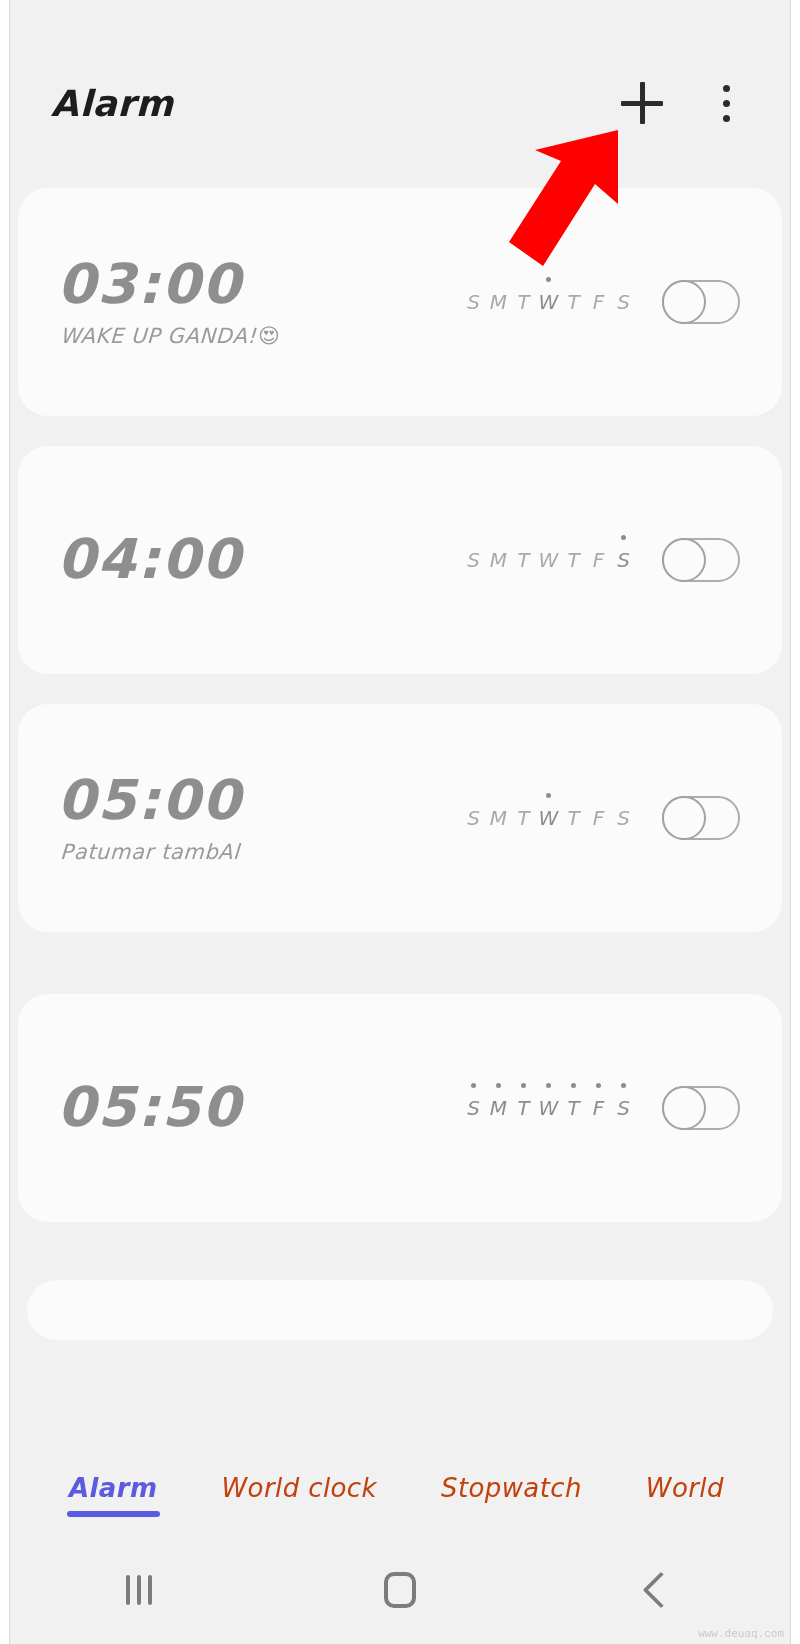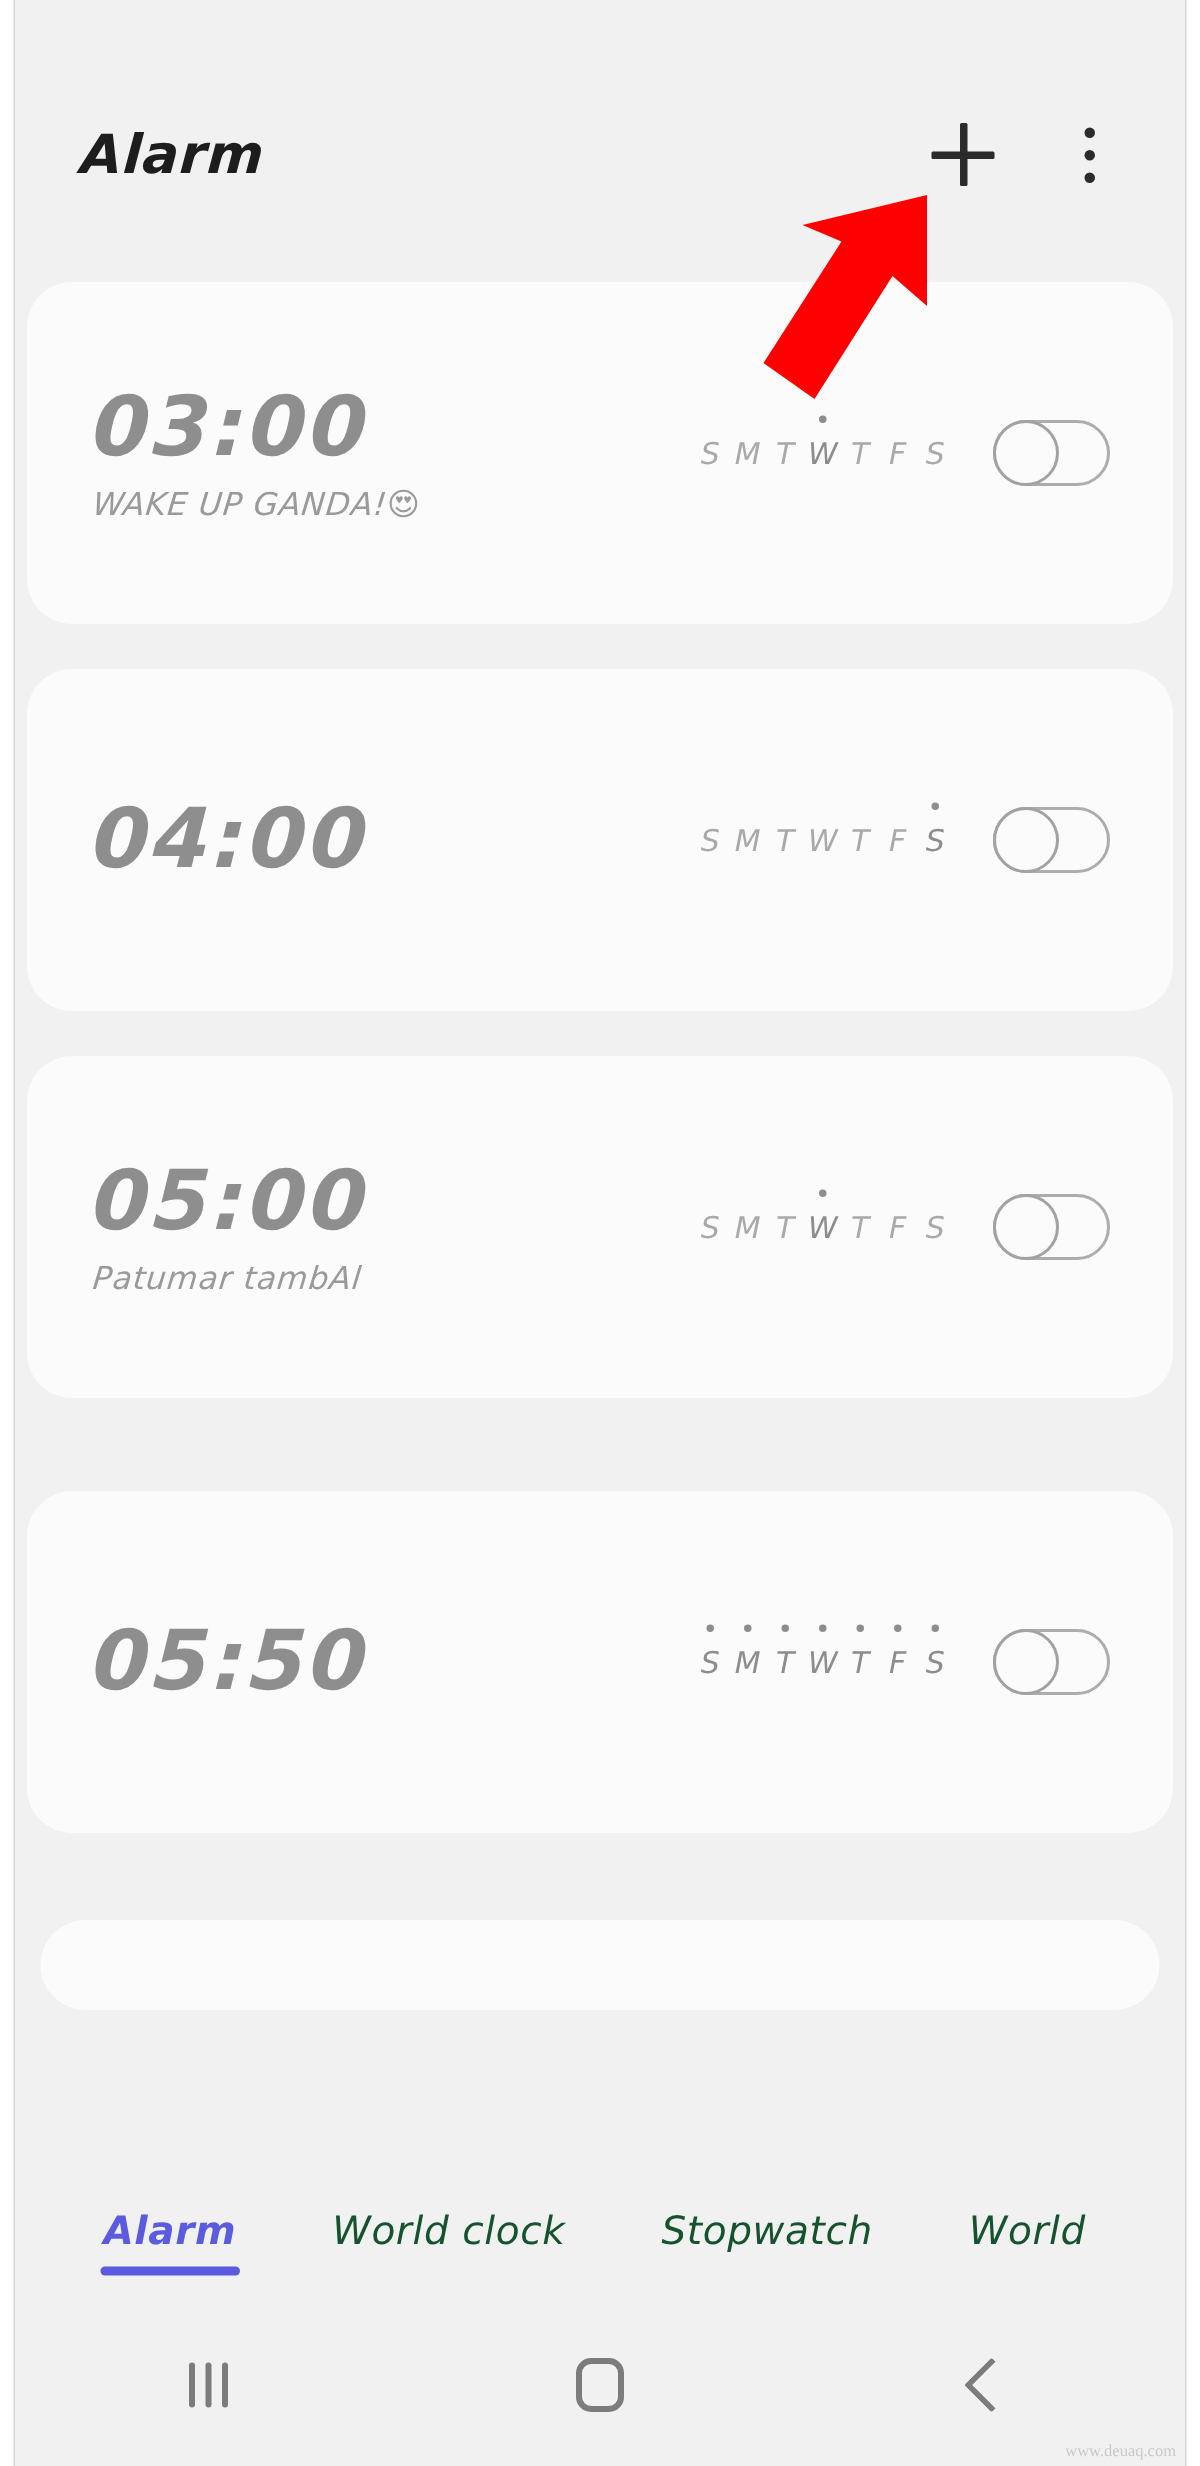--- a/index.html
+++ b/index.html
@@ -252,21 +252,21 @@
     background: #f1f1f1;
     padding-left: 60px;
     padding-right: 40px;
     box-sizing: border-box;
   }
   .tab {
     position: relative;
     font-family: "DejaVu Sans", sans-serif;
     font-size: 26px;
     font-style: italic;
-    color: #14532d;
+    color: #c2410c;
     letter-spacing: 0.4px;
     white-space: nowrap;
   }
   .tab + .tab { margin-left: 64px; }
   .tab.active { color: #5b5be0; font-weight: 600; }
   .tab.active .underline {
     position: absolute;
     left: -2px;
     right: -2px;
     bottom: -14px;
@@ -318,21 +318,21 @@
     border-left: 4px solid #7c7c7c;
     border-bottom: 4px solid #7c7c7c;
     transform: rotate(45deg);
     box-sizing: border-box;
     border-radius: 2px;
   }
   .watermark {
     position: absolute;
     right: 16px;
     bottom: 4px;
-    font-family: Liberation Serif, serif;
+    font-family: Liberation Mono, monospace;
     font-size: 11px;
     color: #c9c9c9;
     z-index: 50;
   }
 </style>
 </head>
 <body>
 
 <div id="screen">
 

